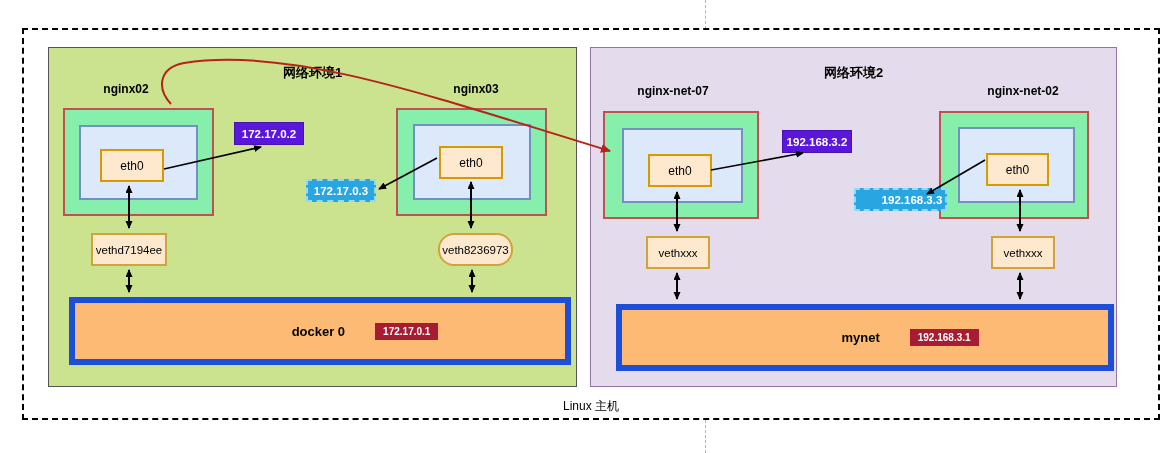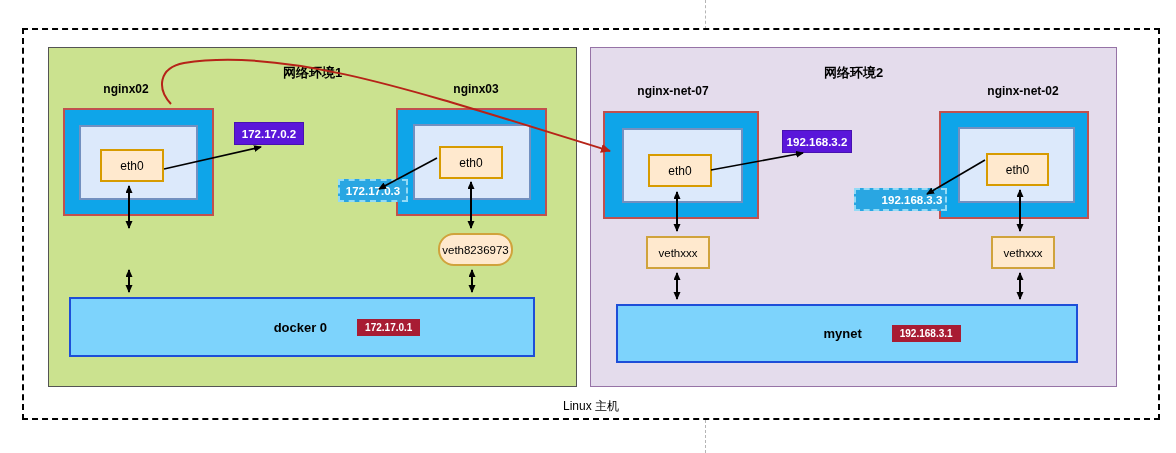--- a/index.html
+++ b/index.html
@@ -8,28 +8,28 @@
     font-family:"Liberation Sans","DejaVu Sans",sans-serif;color:#000;
   }
   .pbreak{position:absolute;width:0;border-left:1px dashed #b5b5b5;}
   .host{position:absolute;left:22px;top:28px;width:1134px;height:388px;border:2px dashed #000;background:#fff;}
   .host-label{position:absolute;left:0;right:0;bottom:3px;text-align:center;font-size:12px;}
   .env{position:absolute;top:47px;height:338px;}
   .env1{left:48px;width:527px;background:#cbe28f;border:1px solid #545454;}
   .env2{left:590px;width:525px;background:#e4dcec;border:1px solid #9673a6;}
   .env-title{position:absolute;top:16px;left:0;right:0;text-align:center;font-weight:bold;font-size:13px;}
   .ctr-label{position:absolute;width:120px;text-align:center;font-size:12px;font-weight:bold;}
-  .box-pink{position:absolute;background:#0ea5e9;border:2px solid #c1504e;}
+  .box-pink{position:absolute;background:#86efac;border:2px solid #c1504e;}
   .box-blue{position:absolute;background:#dce9fb;border:2px solid #7290c0;}
   .box-eth{position:absolute;background:#ffe9ce;border:2px solid #d79b00;display:flex;align-items:center;justify-content:center;font-size:12px;}
   .box-veth{position:absolute;background:#ffe9ce;border:2px solid #d0a33c;display:flex;align-items:center;justify-content:center;font-size:11.5px;white-space:nowrap;}
   .chip{position:absolute;color:#fff;font-weight:bold;font-size:11.5px;display:flex;align-items:center;justify-content:center;white-space:nowrap;}
   .chip-purple{background:#5a16da;border:1px solid #4712b0;}
   .chip-cyan{background:#29a6e2;border:2px dashed #93daf6;}
-  .bar{position:absolute;background:#7dd3fc;border:2px solid #1d4ed8;}
+  .bar{position:absolute;background:#fdba74;border:6px solid #1d4ed8;padding-left:28px;}
   .bar-inner{position:absolute;inset:0;display:flex;align-items:center;justify-content:center;gap:30px;padding-left:90px;}
   .bar-name{font-weight:bold;font-size:13px;}
   .chip-red{background:#a81c33;color:#fff;font-weight:bold;font-size:10px;padding:3px 8px;white-space:nowrap;}
   .overlay{position:absolute;left:0;top:0;width:1176px;height:453px;pointer-events:none;}
 </style>
 </head>
 <body>
 
 <div class="canvas">
 
@@ -50,22 +50,23 @@
       </div>
     </div>
     <div class="chip chip-purple" style="left:185px;top:74px;width:68px;height:21px;">172.17.0.2</div>
 
     <div class="ctr-label" style="left:367px;top:34px;">nginx03</div>
     <div class="box-pink" style="left:347px;top:60px;width:147px;height:104px;">
       <div class="box-blue" style="left:15px;top:14px;width:114px;height:72px;">
         <div class="box-eth" style="left:24px;top:20px;width:60px;height:29px;">eth0</div>
       </div>
     </div>
-    <div class="chip chip-cyan" style="left:257px;top:131px;width:66px;height:19px;margin-left:32px;">172.17.0.3</div>
+    <div class="chip chip-cyan" style="left:257px;top:131px;width:66px;height:19px;">172.17.0.3</div>
 
+    <div class="box-veth" style="left:42px;top:185px;width:72px;height:29px;">vethd7194ee</div>
     <div class="box-veth" style="left:389px;top:185px;width:71px;height:29px;border-radius:16px;">veth8236973</div>
 
     <div class="bar" style="left:20px;top:249px;width:462px;height:56px;">
       <div class="bar-inner">
         <span class="bar-name">docker 0</span>
         <span class="chip-red">172.17.0.1</span>
       </div>
     </div>
   </div>
 

